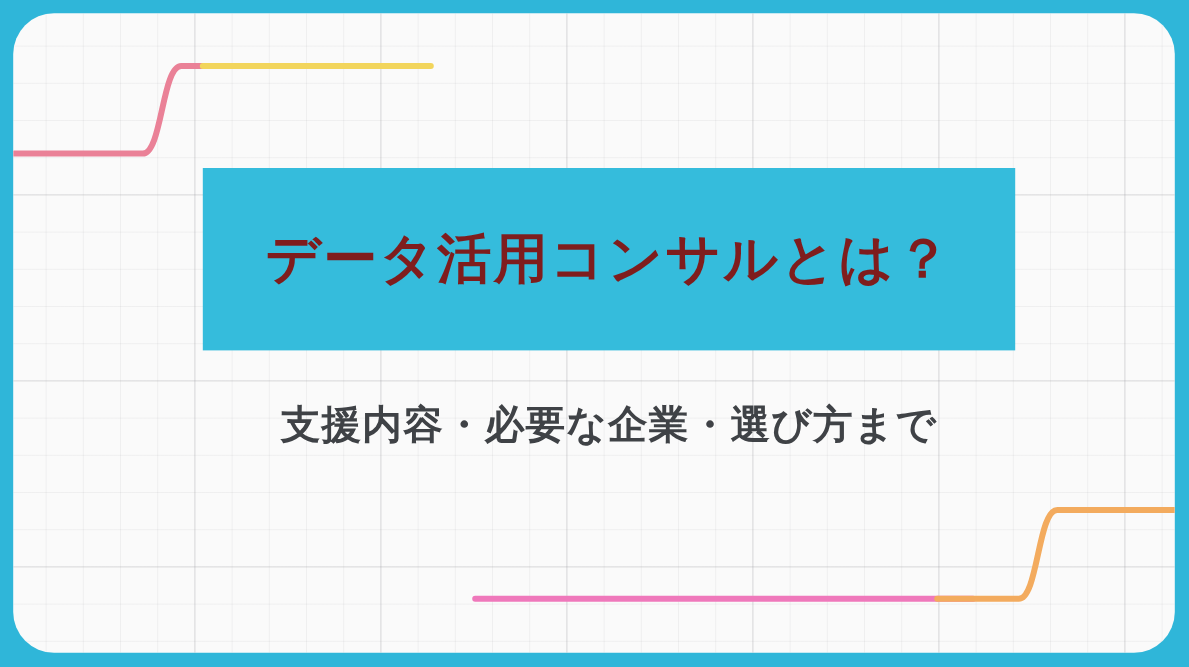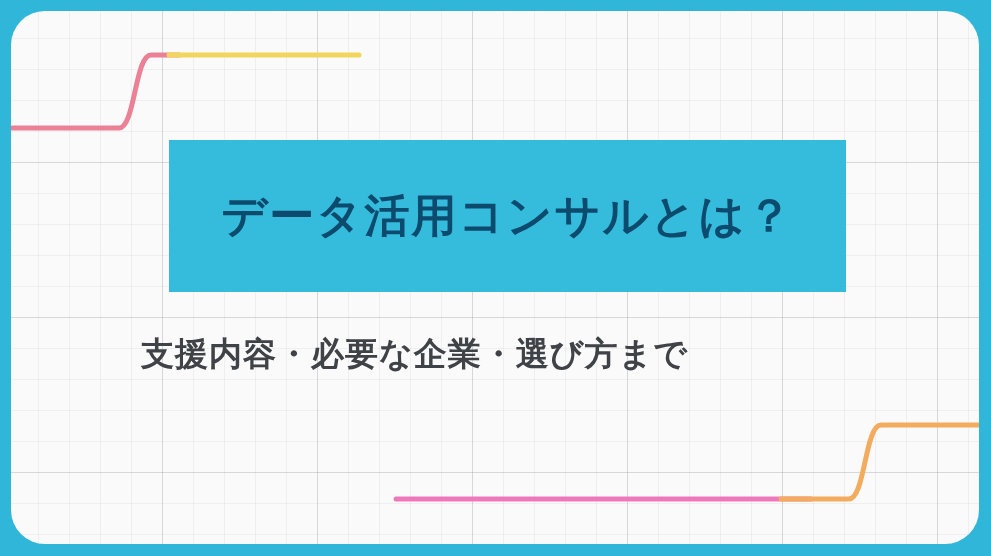--- a/index.html
+++ b/index.html
@@ -61,36 +61,36 @@
     left: 158px;
     top: 129px;
     width: 677px;
     height: 152px;
     background: #35bcdc;
     display: flex;
     align-items: center;
     justify-content: center;
   }
   #title-text {
-    color: #0c4a6e;
+    color: #7f1d1d;
     font-size: 45px;
     font-weight: 700;
     letter-spacing: 2px;
     line-height: 1.1;
     white-space: nowrap;
     text-align: left;
   }
 
   
   #subtitle-block {
     position: absolute;
     left: 130px;
     top: 316px;
     width: 733px;
-    text-align: left;
+    text-align: center;
   }
   .subtitle-line {
     color: #3f4246;
     font-size: 33px;
     font-weight: 700;
     line-height: 1.62;
     letter-spacing: 1px;
     white-space: nowrap;
   }
 </style>

